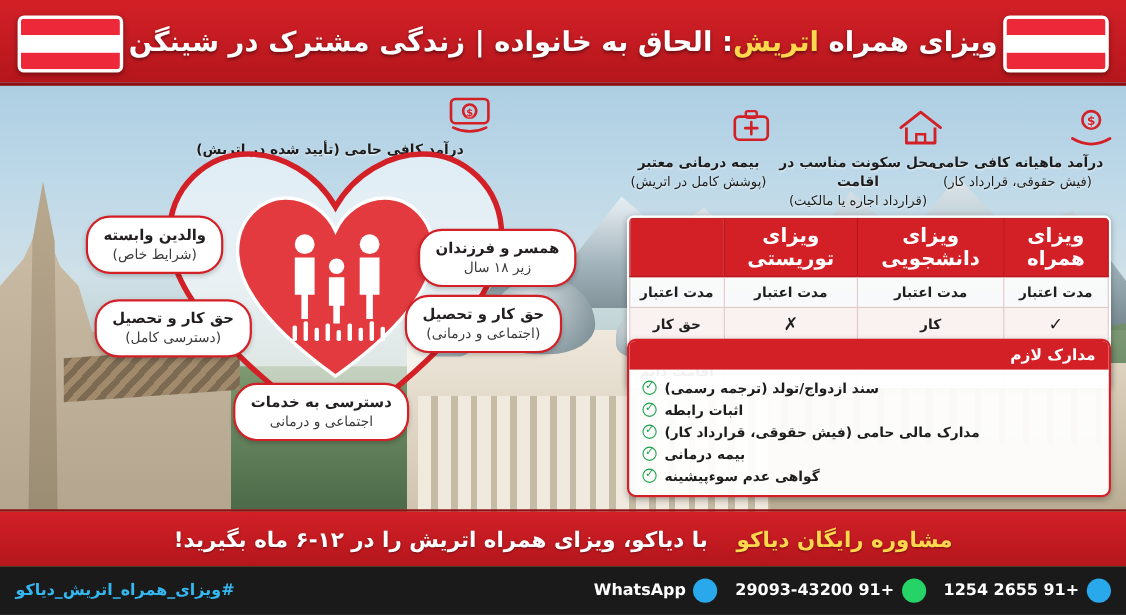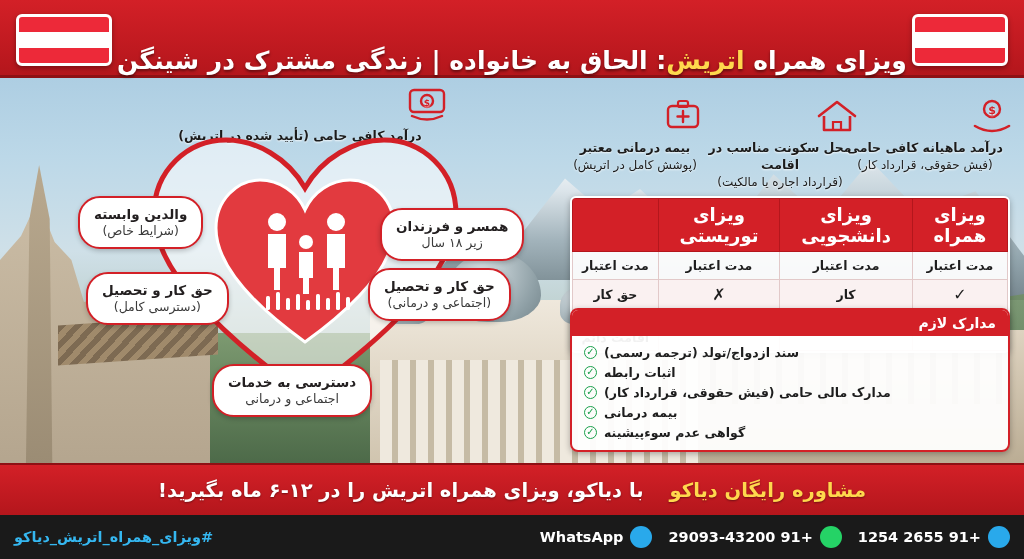--- a/index.html
+++ b/index.html
@@ -85,21 +85,21 @@
     content: ""; position: absolute; inset: 14px 10px 0 10px;
     background: repeating-linear-gradient(to right, rgba(90,70,50,.35) 0 6px, transparent 6px 22px);
     height: 60px;
   }
 
   
   .header {
     position: absolute; left: 0; top: 0; width: 1024px; height: 78px;
     background: linear-gradient(to bottom, #d32027 0%, #b4161c 100%);
     border-bottom: 3px solid #8e1014;
-    display: flex; align-items: flex-end; justify-content: center;
+    display: flex; align-items: center; justify-content: center;
   }
   .header-title {
     color: #ffffff; font-size: 25px; font-weight: bold; letter-spacing: 0;
     text-shadow: 0 2px 3px rgba(0,0,0,.45);
     white-space: nowrap;
   }
   .header-title .hl { color: #ffd84d; }
   .flag {
     position: absolute; top: 14px; width: 96px; height: 52px;
     border: 3px solid #ffffff; border-radius: 6px; overflow: hidden;
@@ -131,21 +131,21 @@
     text-align: center;
     box-shadow: 0 2px 5px rgba(0,0,0,.22);
     white-space: nowrap;
   }
   .bubble .sub { font-weight: normal; font-size: 12.5px; color: #3a3a3a; display: block; }
 
   .b-parents { left: 78px;  top: 196px; }
   .b-spouse  { left: 380px; top: 208px; }
   .b-workedu-l { left: 86px; top: 272px; }
   .b-workedu-r { left: 368px; top: 268px; }
-  .b-services { left: 212px; top: 364px; }
+  .b-services { left: 212px; top: 348px; }
 
   
   .feature {
     position: absolute; text-align: center; color: #1b1b1b;
     font-size: 12.5px; font-weight: bold; line-height: 1.35;
     text-shadow: 0 1px 2px rgba(255,255,255,.85);
   }
   .feature .sub { display: block; font-weight: normal; font-size: 12px; }
   .feat-income  { left: 835px; top: 96px;  width: 180px; }
   .feat-house   { left: 700px; top: 96px;  width: 160px; }

